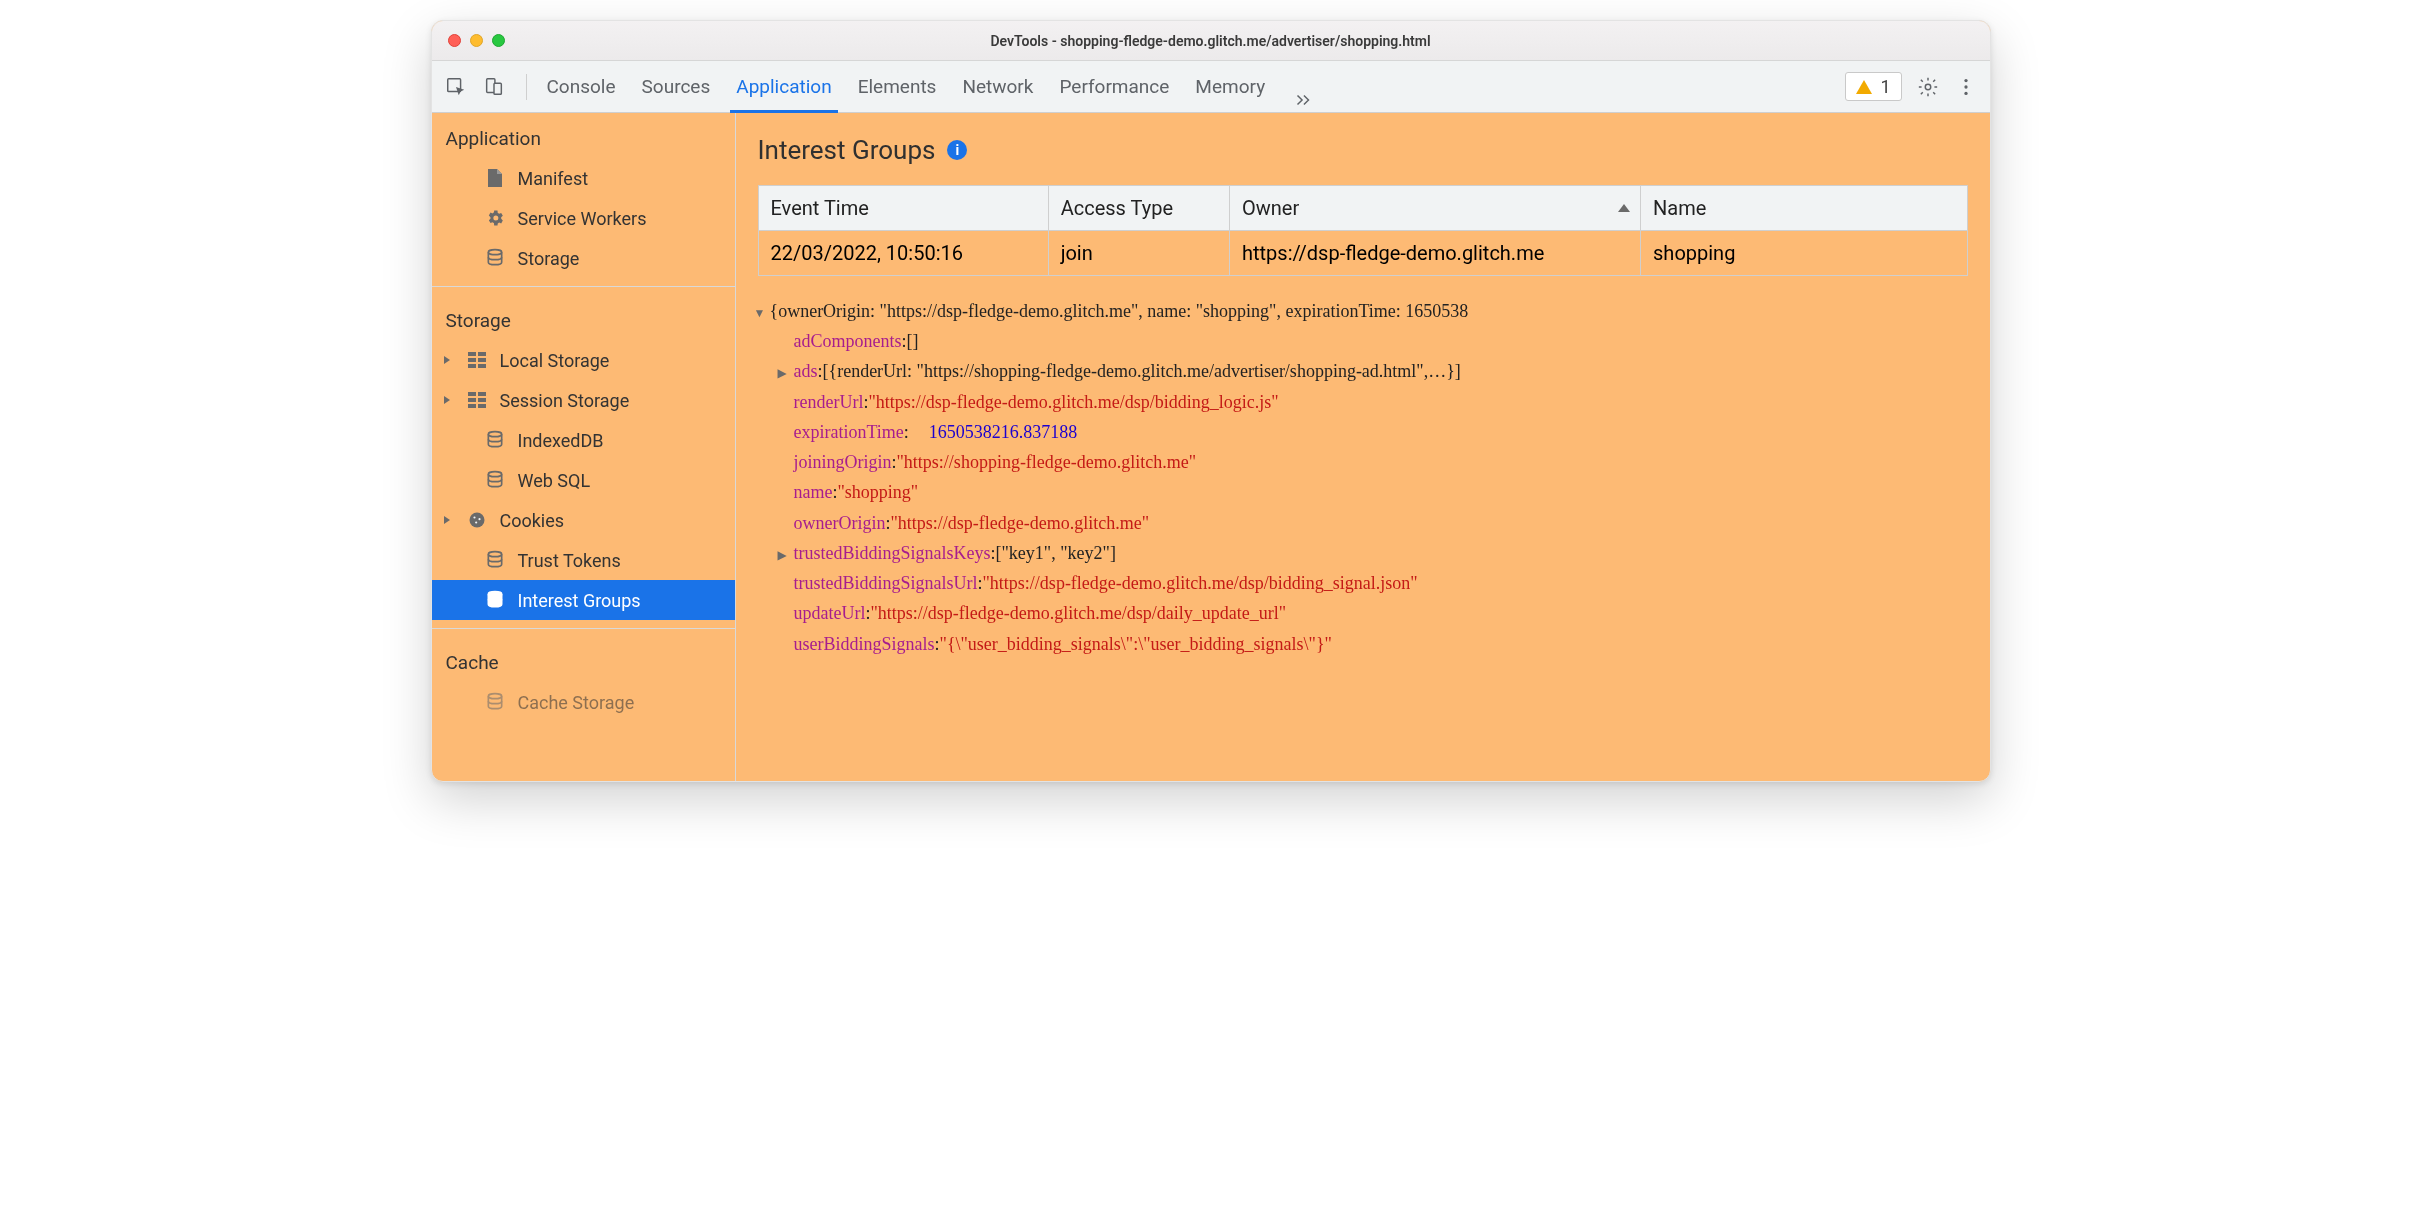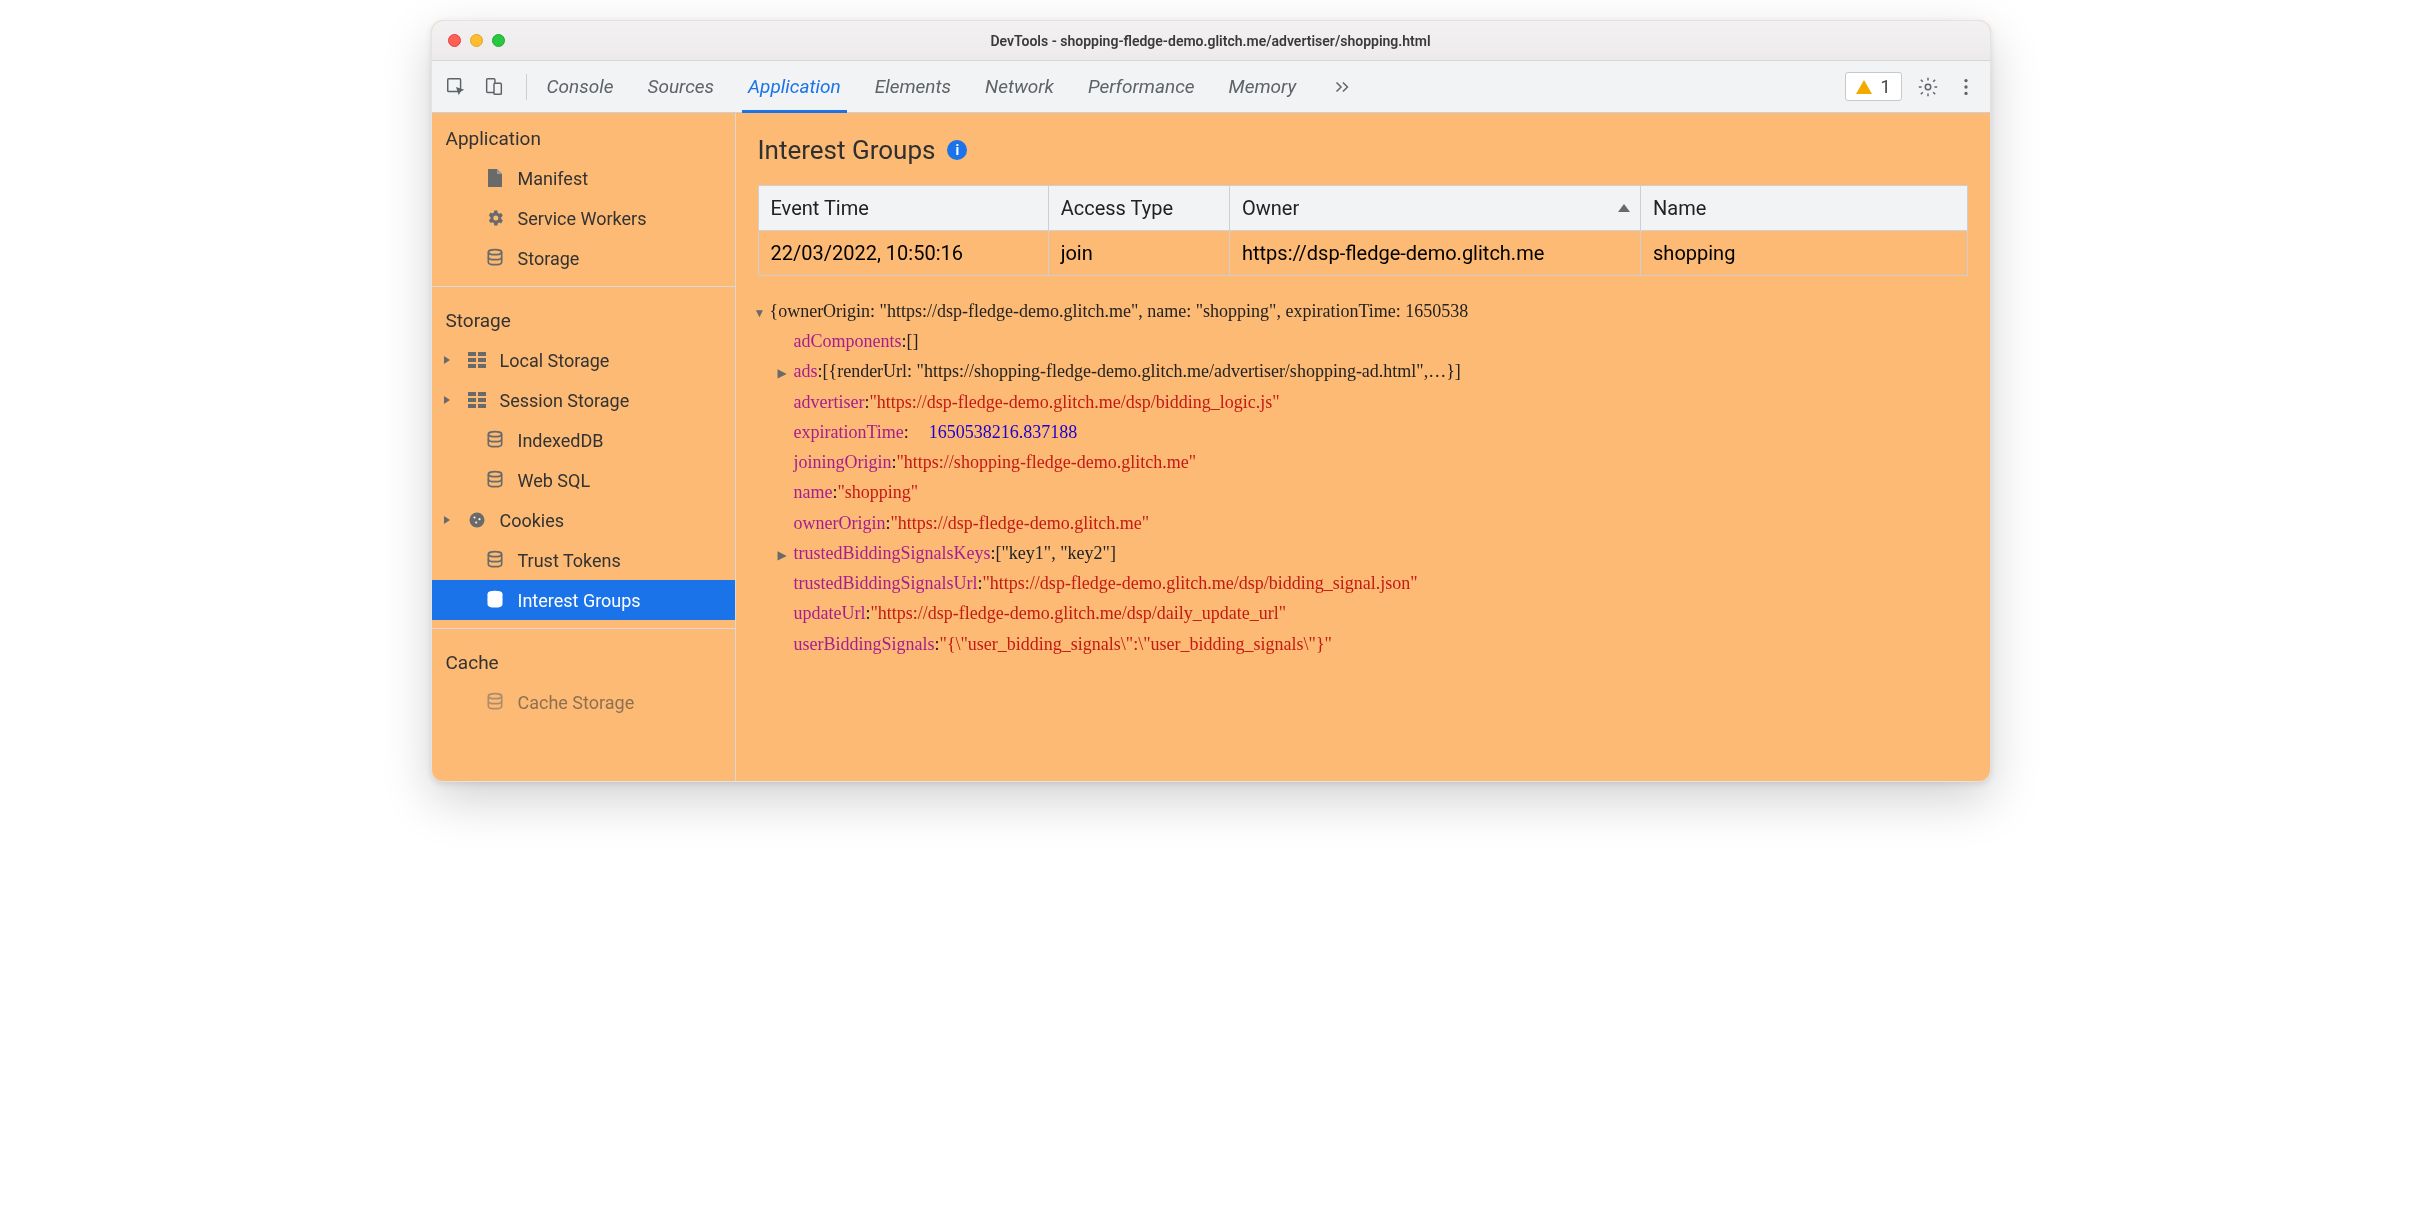--- a/index.html
+++ b/index.html
@@ -54,21 +54,21 @@
     display: flex;
     align-items: center;
     padding: 0 12px;
     gap: 14px;
     color: #5f6368;
     font-size: 19px;
   }
   .toolbar .sep {
     width: 1px; height: 26px; background: #cfcfcf; margin: 0 6px;
   }
-  .toolbar .tabs { display: flex; align-items: center; gap: 34px; height: 100%; font-style: italic; }
+  .toolbar .tabs { display: flex; align-items: flex-end; gap: 26px; height: 100%; }
   .toolbar .tab {
     display: flex; align-items: center; height: 100%;
     color: #5f6368; cursor: pointer; position: relative;
   }
   .toolbar .tab.active { color: #1a73e8; }
   .toolbar .tab.active::after {
     content:""; position: absolute; left: -6px; right: -6px; bottom: -1px;
     height: 3px; background: #1a73e8;
   }
   .toolbar .spacer { flex: 1; }
@@ -404,21 +404,21 @@
             <span class="p">: </span>
             <span class="p">[]</span>
           </div>
         <div class="row ind1">
             <span class="tri closed" style="margin-left:-16px"></span>
             <span class="k">ads</span>
             <span class="p">: </span>
             <span class="p">[{renderUrl: "https://shopping-fledge-demo.glitch.me/advertiser/shopping-ad.html",…}]</span>
           </div>
         <div class="row ind1">
-            <span class="k">advertiser</span>
+            <span class="k">renderUrl</span>
             <span class="p">: </span>
             <span class="s">"https://dsp-fledge-demo.glitch.me/dsp/bidding_logic.js"</span>
           </div>
         <div class="row ind1">
             <span class="k">expirationTime</span>
             <span class="p">: </span>
             <span class="n">1650538216.837188</span>
           </div>
         <div class="row ind1">
             <span class="k">joiningOrigin</span>

